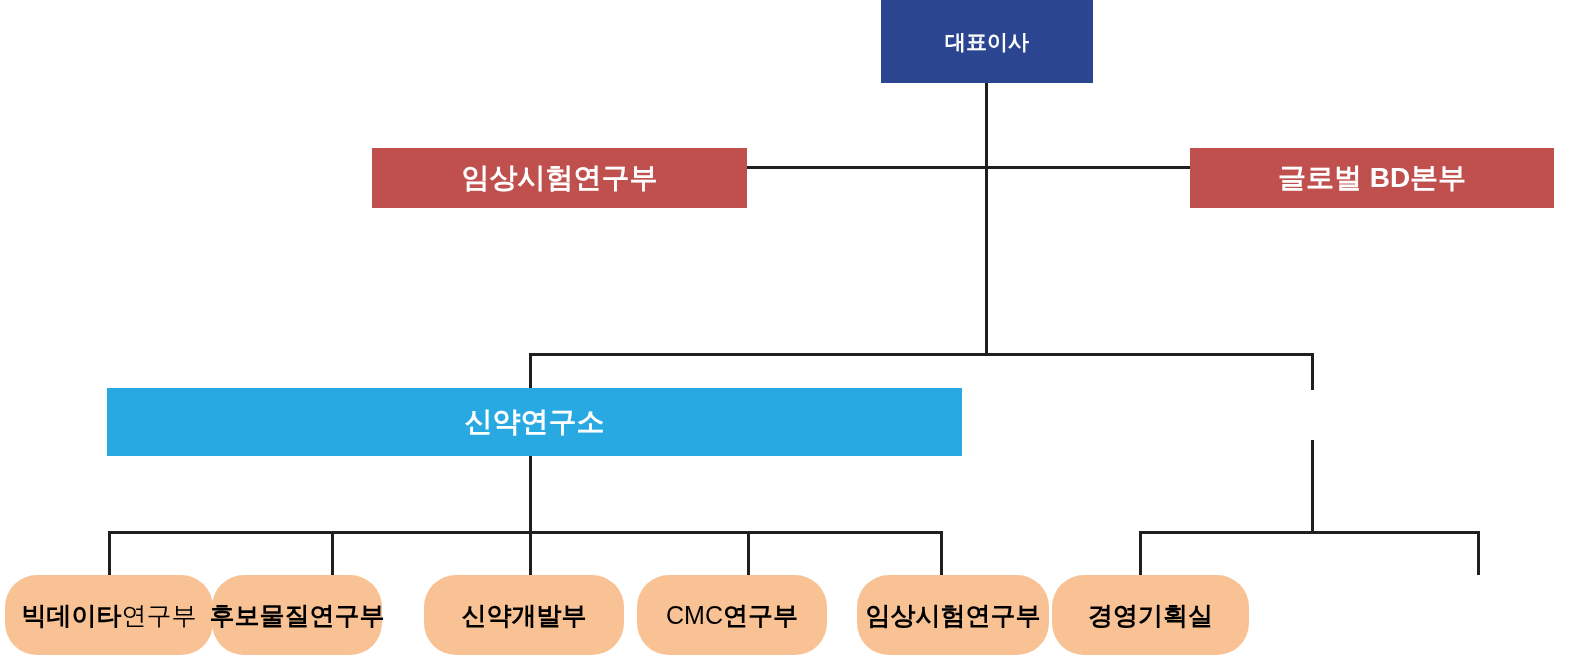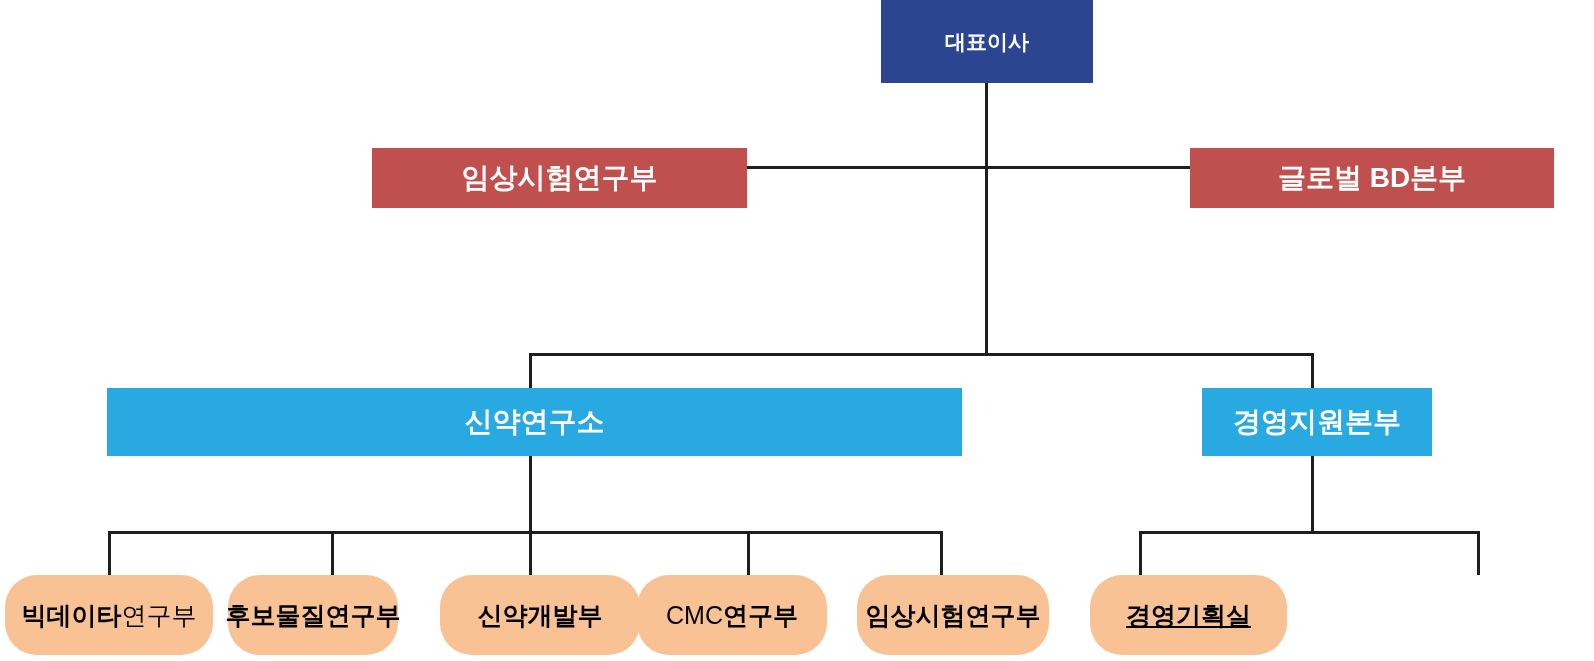--- a/index.html
+++ b/index.html
@@ -28,25 +28,25 @@
   .globalbd{left:1190px;width:364px;}
   .division{background:var(--division-bg);color:var(--text-light);
        font-size:28px;font-weight:700;top:388px;height:68px;}
   .institute{left:107px;width:855px;}
   .mgmthq{left:1202px;width:230px;}
   .dept{top:575px;height:80px;background:var(--dept-bg);color:var(--text-dark);
        font-size:25px;border-radius:32px;}
   .dept .w700{font-weight:700;}
   .dept .w400{font-weight:400;}
   .b1{left:5px;width:208px;}
-  .b2{left:228px;width:170px;}
-  .b3{left:424px;width:200px;margin-left:16px;}
+  .b2{left:212px;width:170px;}
+  .b3{left:424px;width:200px;}
   .b4{left:637px;width:190px;}
   .b5{left:845px;width:192px;margin-left:12px;}
-  .b6{left:1090px;width:197px;text-decoration:underline;}
+  .b6{left:1052px;width:197px;}
   .b7{left:1362px;width:196px;}
   .line{position:absolute;background:var(--line);}
   .v1{left:985px;top:83px;width:3px;height:272px;}
   .h1{left:747px;top:166px;width:483px;height:3px;}
   .h2{left:529px;top:353px;width:785px;height:3px;}
   .v2{left:529px;top:353px;width:3px;height:37px;}
   .v3{left:1311px;top:353px;width:3px;height:37px;}
   .v4{left:529px;top:440px;width:3px;height:135px;}
   .h3{left:108px;top:531px;width:835px;height:3px;}
   .d1{left:108px;top:531px;width:3px;height:44px;}
@@ -80,21 +80,20 @@
   <div class="line d7"></div>
 
   <div class="node ceo">대표이사</div>
 
   <div class="node committee advisory">임상시험연구부</div>
 
   <div class="node committee globalbd">글로벌 BD본부</div>
 
   <div class="node division institute">신약연구소</div>
 
-  <div class="node division mgmthq">경영지원본부</div>
 
   <div class="node dept b1">
       <span class="w700">빅데이타</span>
       <span class="w400">연구부</span>
     </div>
 
   <div class="node dept b2">
       <span class="w700">후보물질연구부</span>
     </div>
 

